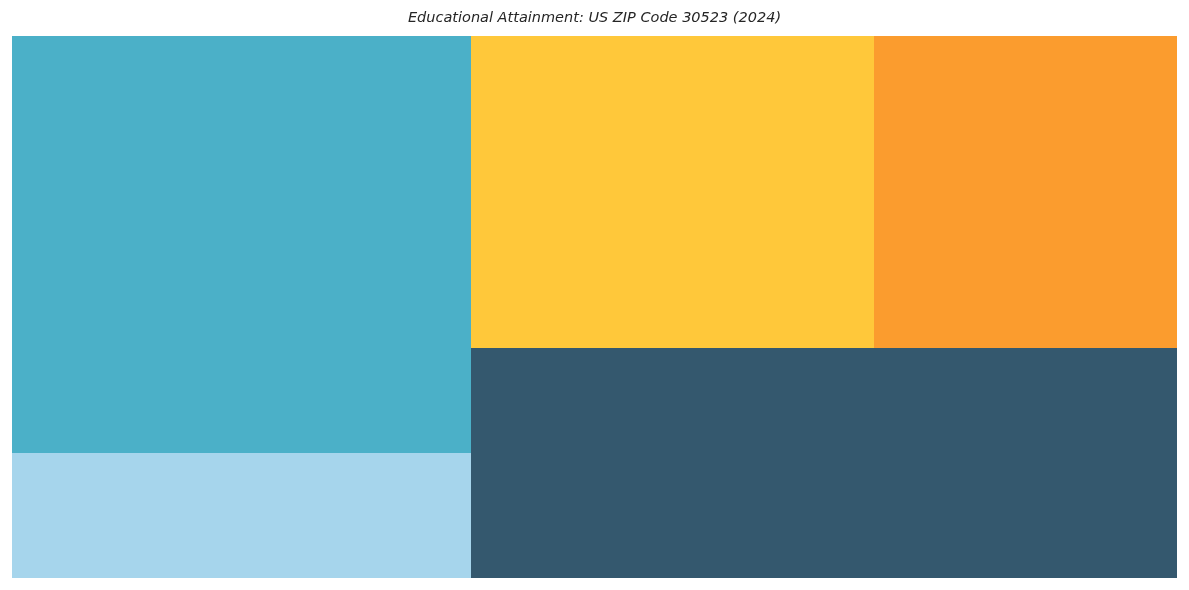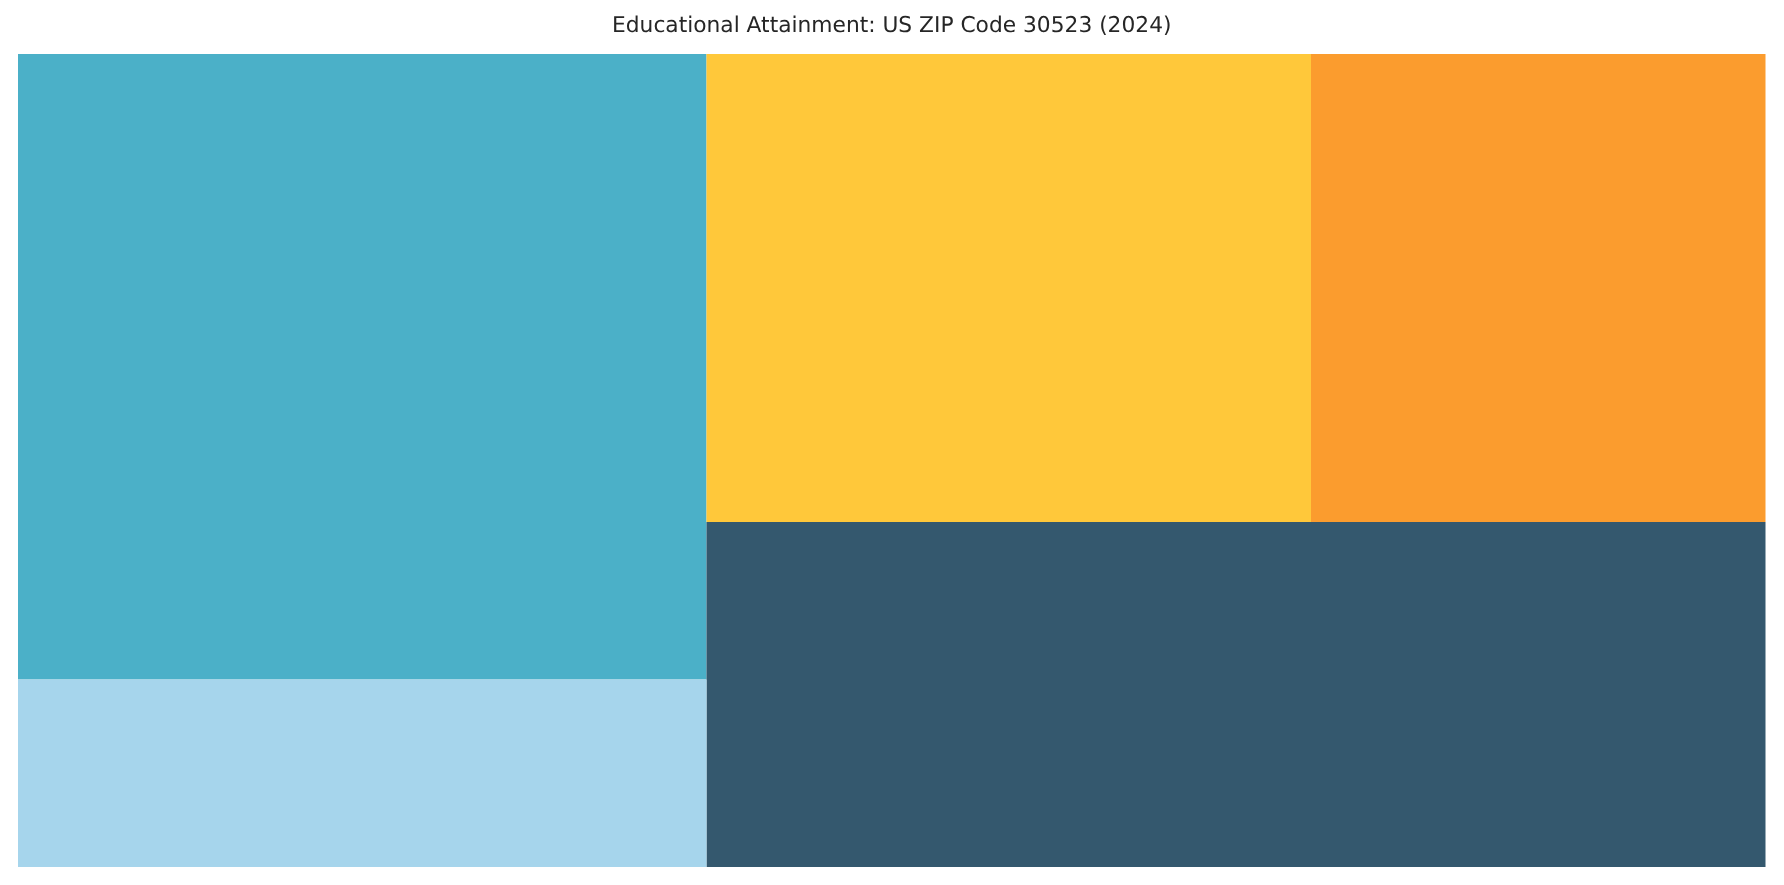--- a/index.html
+++ b/index.html
@@ -11,20 +11,21 @@
     width: 1189px;
     height: 590px;
     font-family: "DejaVu Sans", "Liberation Sans", sans-serif;
     overflow: hidden;
   }
   #figure {
     position: relative;
     width: 1132px;
     height: 590px;
     background: #ffffff;
+    font-style: italic;
   }
   #chart-title {
     position: absolute;
     left: 0;
     top: 8px;
     width: 1189px;
     text-align: center;
     font-size: 14.5px;
     color: #262626;
     font-family: "DejaVu Sans", "Liberation Sans", sans-serif;

